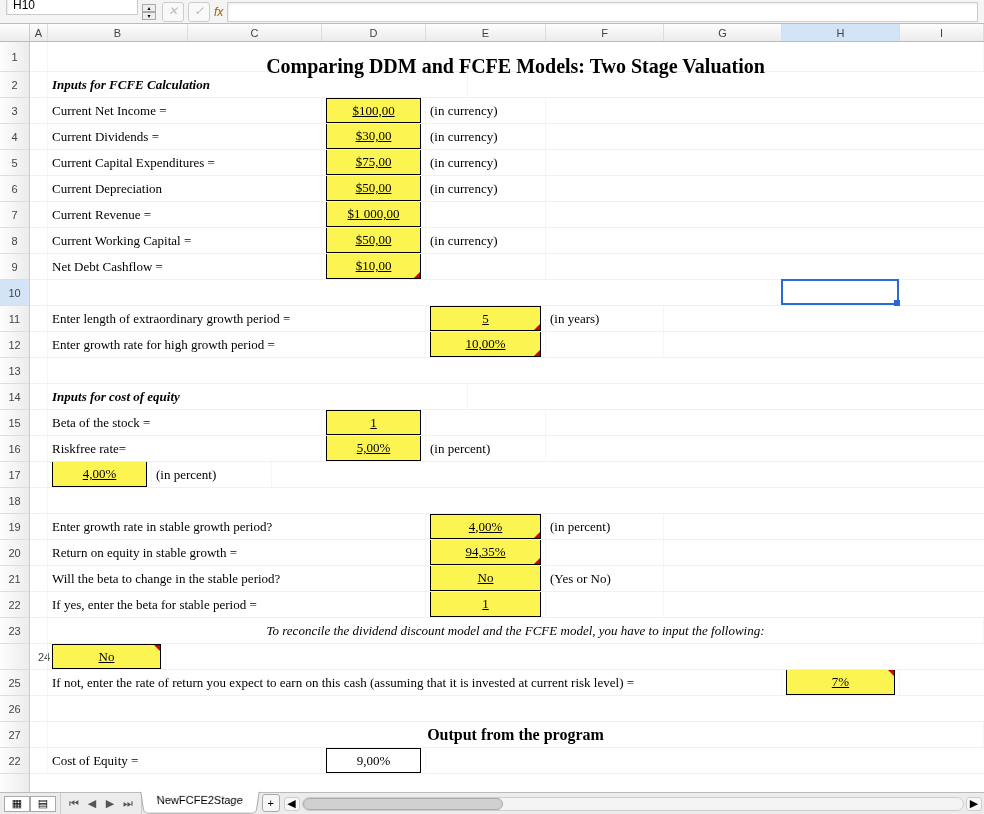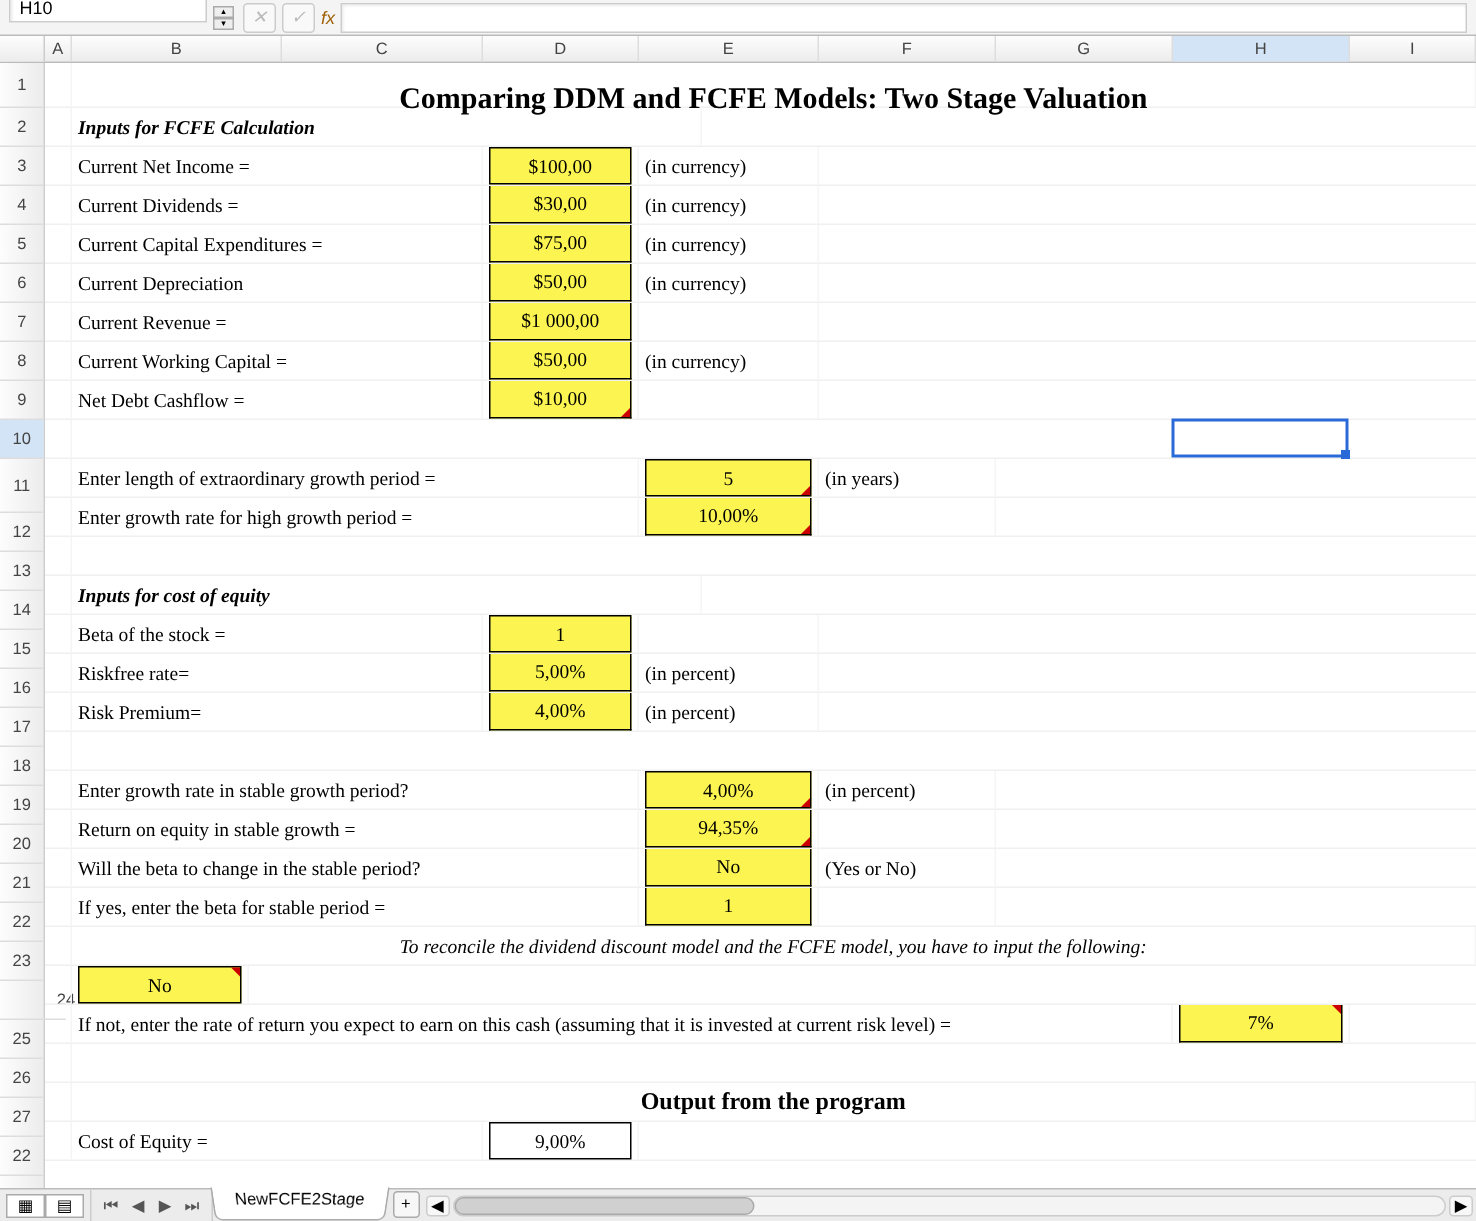--- a/index.html
+++ b/index.html
@@ -128,21 +128,21 @@
   .subtitle-italic { font-style: italic; text-align:center; width:100%; }
   .out-hdr { font-weight:bold; font-size:16px; text-align:center; width:100%; }
 
   .ycell {
     background:#fcf551;
     border:1px solid #000;
     text-align:center;
     justify-content:center;
     position:relative;
     width:100%; height:100%;
-    display:flex; align-items:center;
+    display:flex; align-items:center;text-decoration:underline;
   }
   .ycell.no-top { border-top: none; }
   .outcell {
     border:1px solid #000;
     text-align:center;
     justify-content:center;
     display:flex;align-items:center;
     width:100%;height:100%;
     background:#fff;
   }
@@ -250,21 +250,21 @@
       <div class="rowhead" style="height: 30px;">1</div>
       <div class="rowhead" style="height: 26px;">2</div>
       <div class="rowhead" style="height: 26px;">3</div>
       <div class="rowhead" style="height: 26px;">4</div>
       <div class="rowhead" style="height: 26px;">5</div>
       <div class="rowhead" style="height: 26px;">6</div>
       <div class="rowhead" style="height: 26px;">7</div>
       <div class="rowhead" style="height: 26px;">8</div>
       <div class="rowhead" style="height: 26px;">9</div>
       <div class="rowhead active" style="height: 26px;">10</div>
-      <div class="rowhead" style="height: 36px;">11</div>
+      <div class="rowhead" style="height: 26px;">11</div>
       <div class="rowhead" style="height: 26px;">12</div>
       <div class="rowhead" style="height: 26px;">13</div>
       <div class="rowhead" style="height: 26px;">14</div>
       <div class="rowhead" style="height: 26px;">15</div>
       <div class="rowhead" style="height: 26px;">16</div>
       <div class="rowhead" style="height: 26px;">17</div>
       <div class="rowhead" style="height: 26px;">18</div>
       <div class="rowhead" style="height: 26px;">19</div>
       <div class="rowhead" style="height: 26px;">20</div>
       <div class="rowhead" style="height: 26px;">21</div>
@@ -394,21 +394,20 @@
           <div class="row">
             <div class="cell cA"></div>
     <div class="cell" style="width:274px">Riskfree rate=</div>
     <div class="cell cD">
               <div class="ycell no-top">5,00%</div>
             </div>
     <div class="cell cE hint">(in percent)</div>
           </div>
           <div class="row">
             <div class="cell cA"></div>
-    <div class="cell" style="width:274px">Risk Premium=</div>
     <div class="cell cD">
               <div class="ycell no-top">4,00%</div>
             </div>
     <div class="cell cE hint">(in percent)</div>
           </div>
         </div>
 
       <div class="row">
           <div class="cell cA"></div>
         </div>

